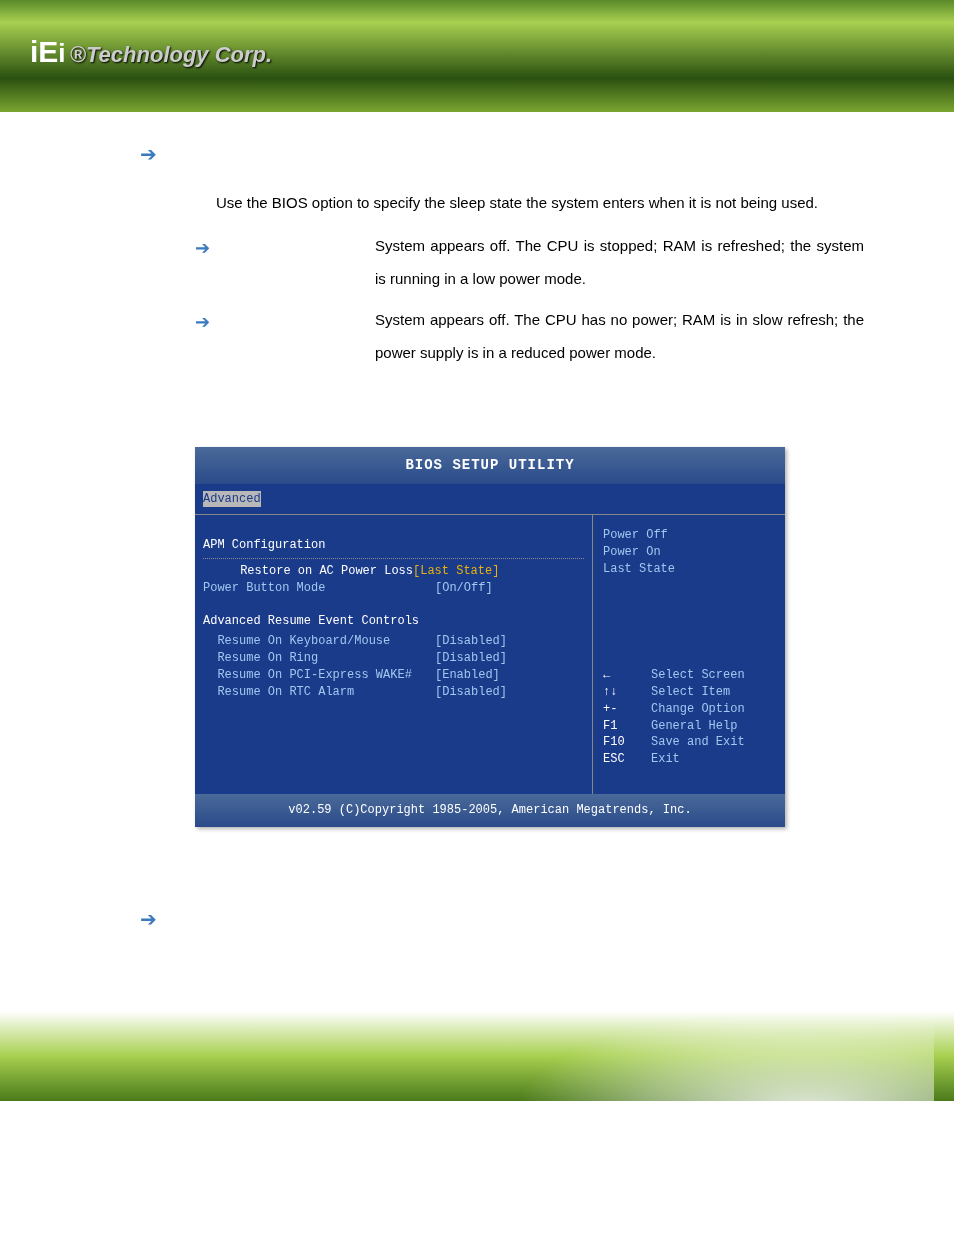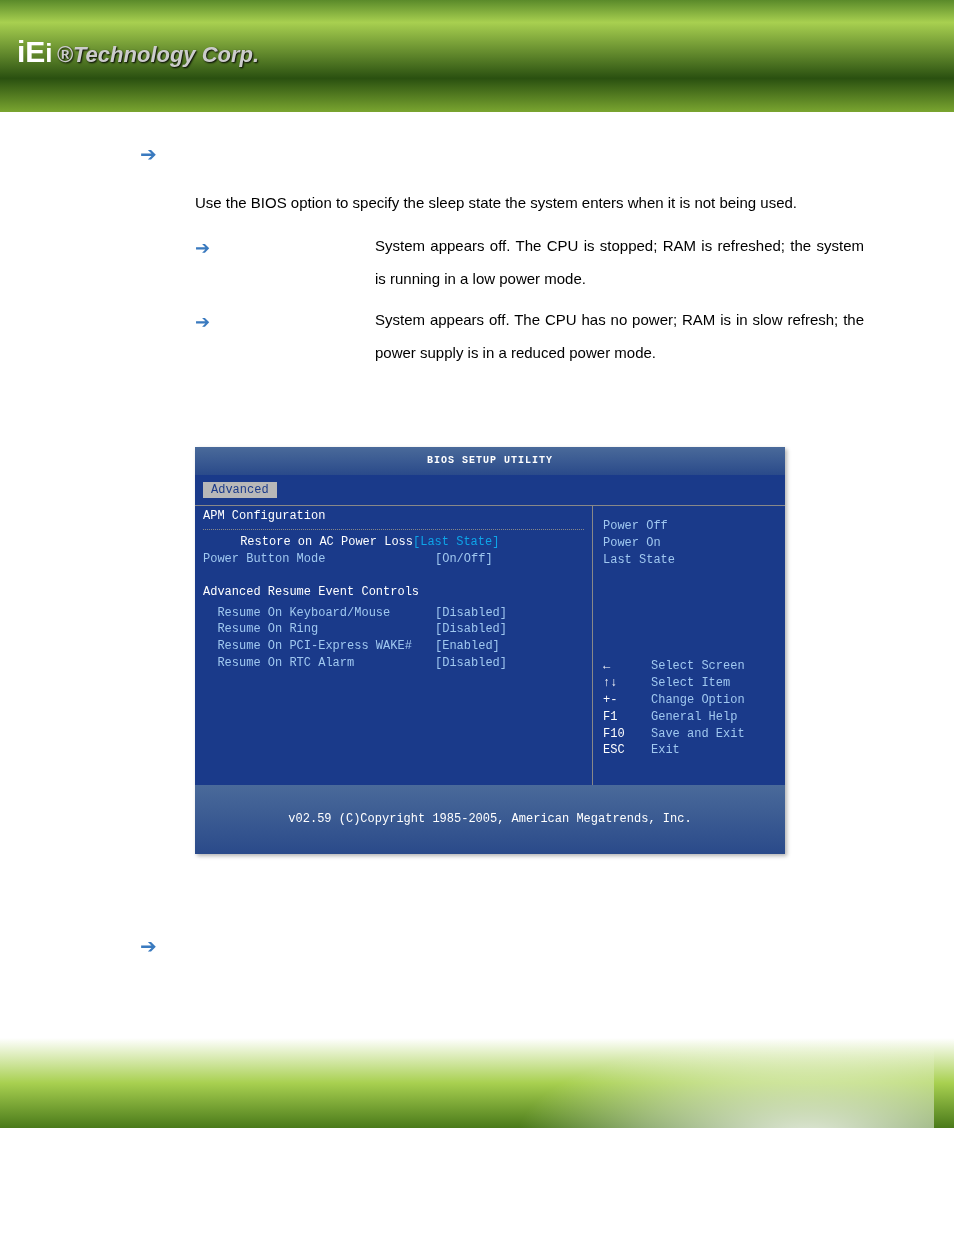--- a/index.html
+++ b/index.html
@@ -13,42 +13,42 @@
   }
   .header-band {
     width: 954px;
     height: 112px;
     background: linear-gradient(to bottom, #5a8a2a 0%, #a8d050 20%, #2a5010 70%, #7aa530 100%);
     position: relative;
     overflow: hidden;
   }
   .logo-area {
     position: absolute;
-    left: 17px;
+    left: 30px;
     top: 35px;
     color: #fff;
     font-weight: bold;
   }
   .logo-text {
     font-style: italic;
     font-size: 22px;
     color: #ccc;
     text-shadow: 1px 1px 2px #000;
   }
   .content {
     padding: 20px 90px 20px 140px;
     line-height: 2.2;
   }
   .arrow-bullet {
     color: #3a7abf;
     font-size: 20px;
     margin-left: 0;
   }
   .para {
-    margin-left: 55px;
+    margin-left: 76px;
     margin-top: 10px;
     text-align: justify;
   }
   .sub-list {
     margin-left: 55px;
     margin-top: 10px;
   }
   .sub-item {
     display: flex;
     align-items: flex-start;
@@ -73,71 +73,71 @@
     font-size: 12px;
     box-shadow: 2px 2px 4px rgba(0,0,0,0.3);
   }
   .bios-title {
     background: linear-gradient(#4a6a9a, #2a4a8a);
     color: #fff;
     text-align: center;
     padding: 3px;
     font-weight: bold;
     letter-spacing: 1px;
-    font-size: 10px;
+    font-size: 14px;
   }
   .bios-tabs {
     background: #1a3a8a;
     color: #fff;
     padding: 2px 8px;
   }
   .bios-tab {
     background: #b8b8b8;
     color: #1a3a8a;
-    padding: 1px 8px;
+    padding: 1px 0;
   }
   .bios-body {
     display: flex;
     background: #1a3a8a;
     height: 280px;
   }
   .bios-left {
     flex: 0 0 398px;
     background: #1a3a8a;
     color: #fff;
-    padding: 0 8px;
+    padding: 20px 8px;
     border-right: 1px solid #888;
     border-top: 1px solid #888;
     line-height: 1.4;
     box-sizing: border-box;
   }
   .bios-right {
     flex: 1;
     background: #1a3a8a;
     color: #a0c8f0;
     padding: 12px 10px;
     border-top: 1px solid #888;
     line-height: 1.4;
   }
   .bios-row {
     display: flex;
     white-space: pre;
   }
   .bios-label { width: 210px; color: #a0c8f0; }
   .bios-label-white { width: 210px; color: #ffffff; text-align: right; }
   .bios-value { color: #a0c8f0; margin-left: 22px; }
-  .bios-value-selected { color: #0ea5e9; }
+  .bios-value-selected { color: #eab308; }
   .bios-heading { color: #ffffff; font-weight: normal; margin: 2px 0 4px; }
   .bios-help-key { color: #ffffff; display: inline-block; width: 48px; }
   .bios-help-txt { color: #a0c8f0; }
   .bios-footer {
     background: linear-gradient(#4a6a9a, #2a4a8a);
     color: #fff;
     text-align: center;
-    padding: 21px;
+    padding: 3px;
     font-size: 12px;
   }
   .footer-band {
     width: 954px;
     height: 90px;
     background: linear-gradient(to top, #4a7a1a 0%, #a8d050 50%, #ffffff 100%);
     margin-top: 50px;
     position: relative;
     overflow: hidden;
   }

